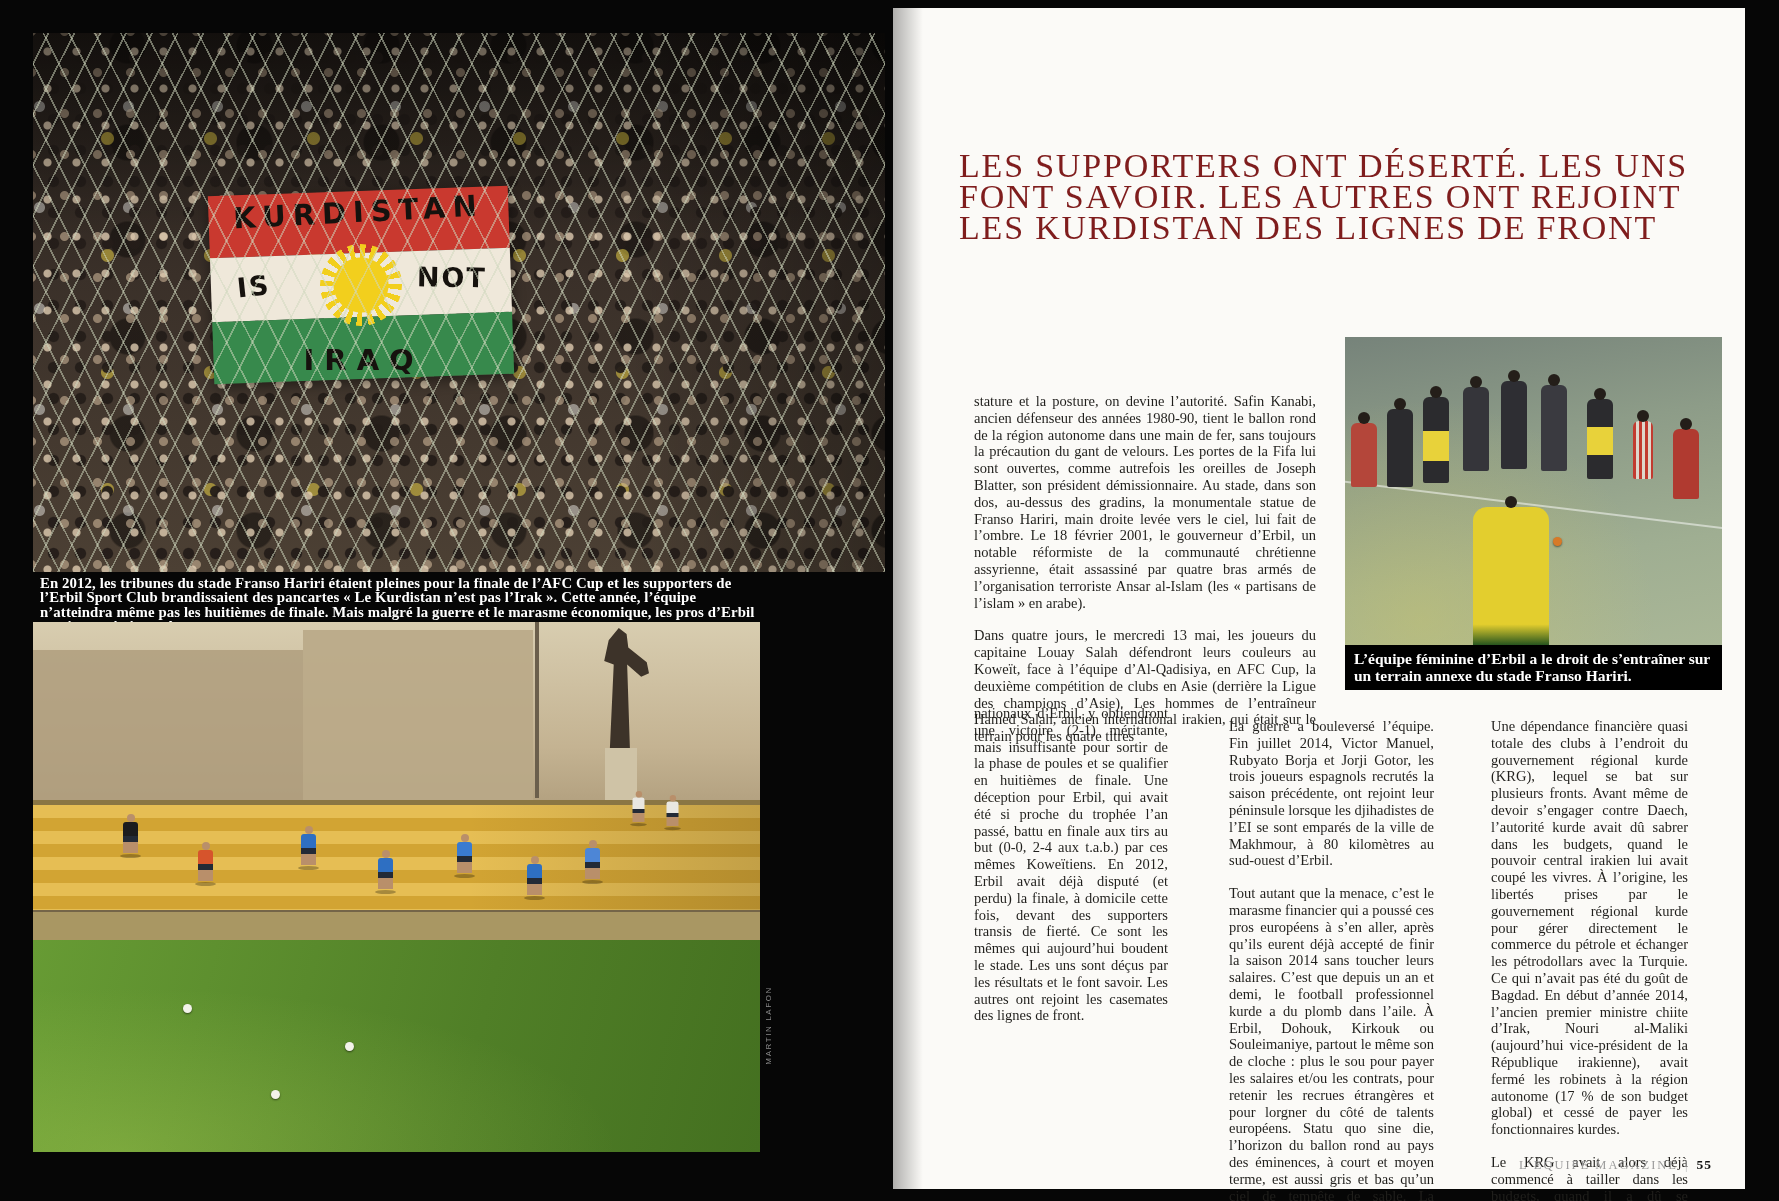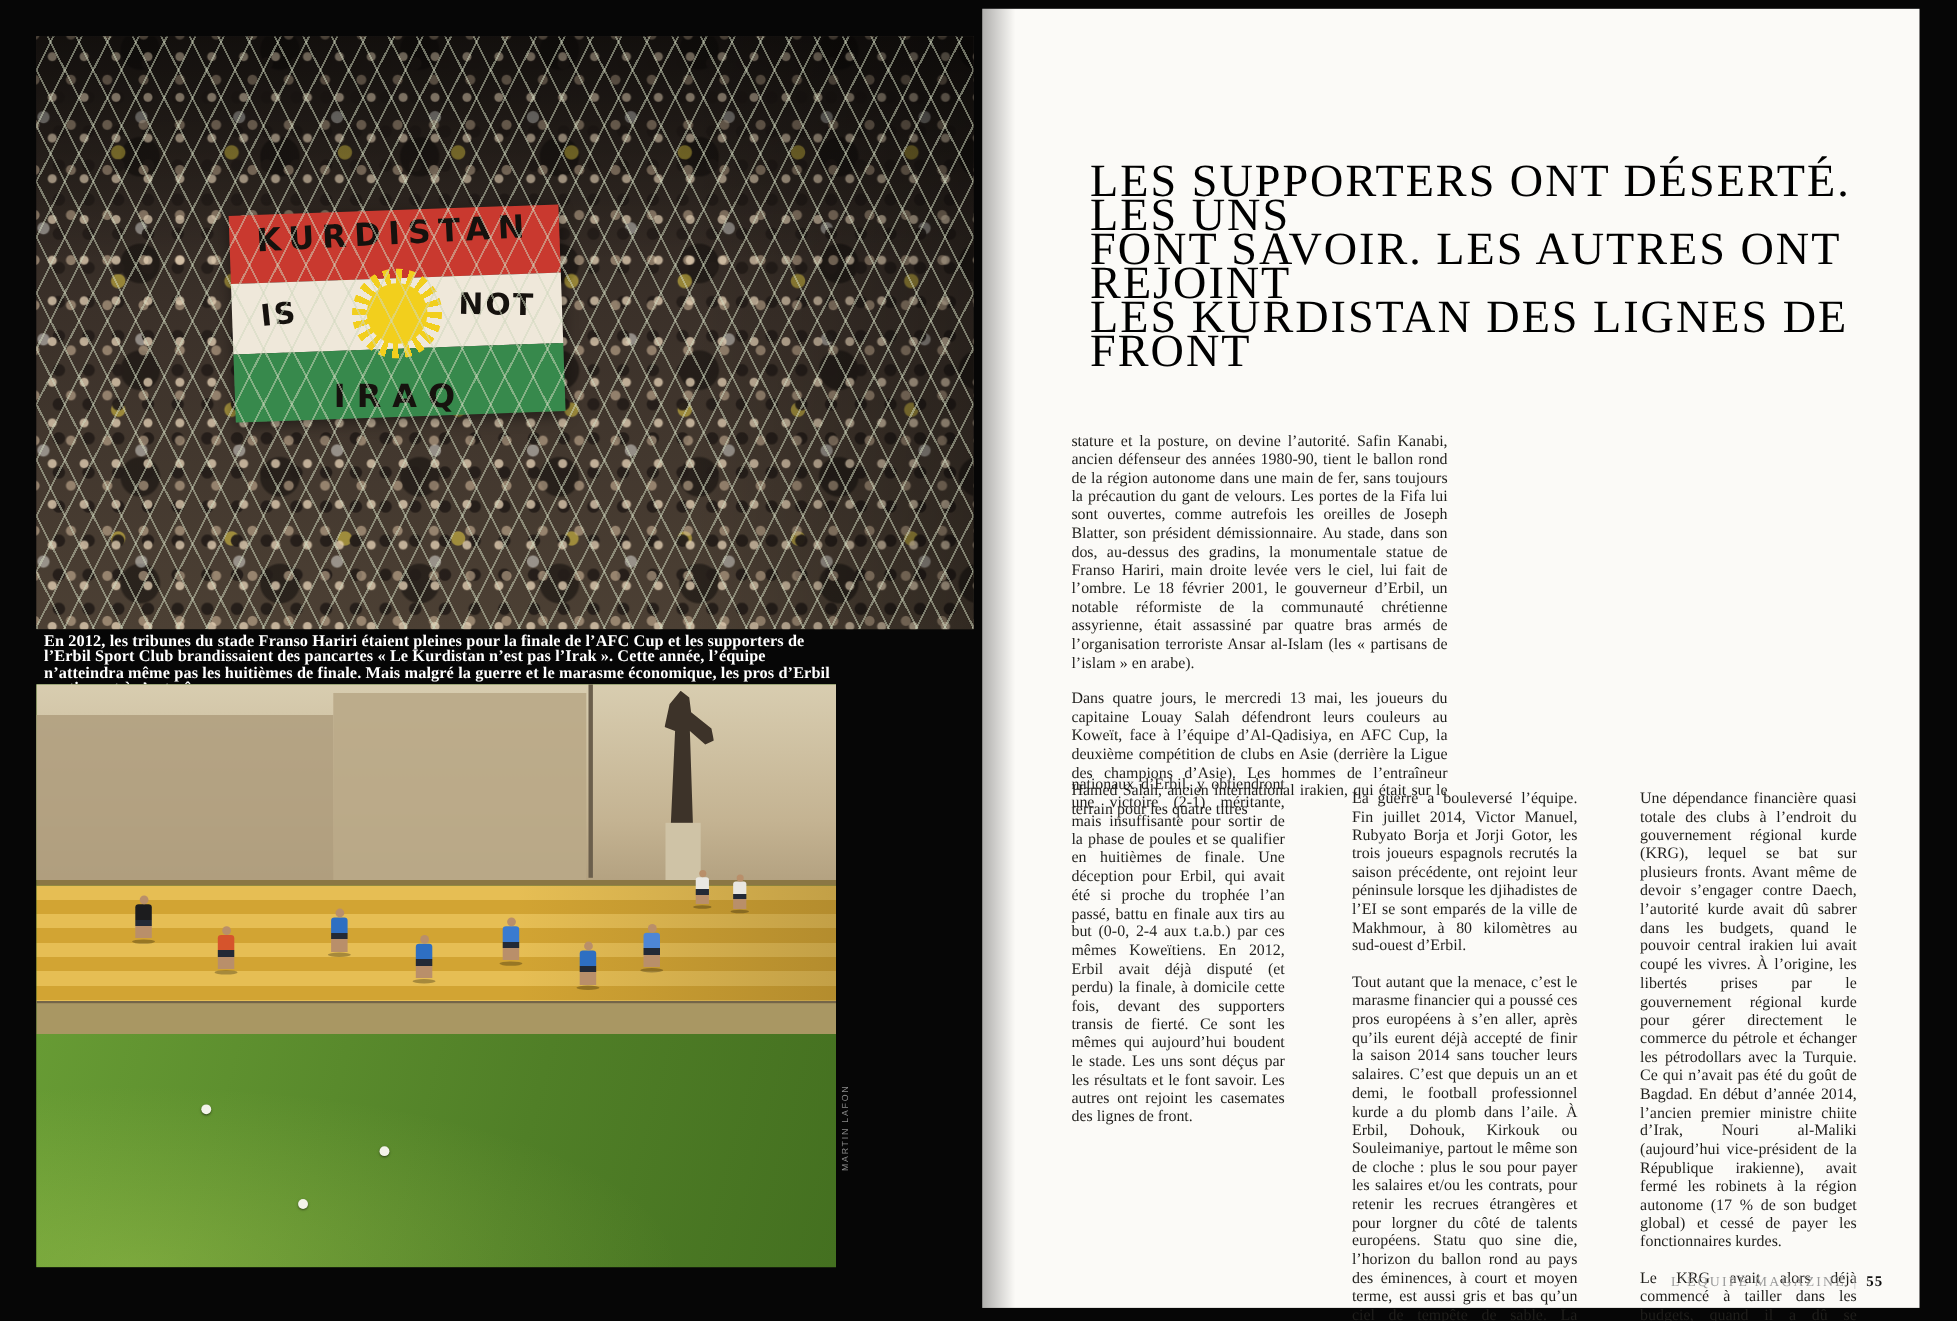--- a/index.html
+++ b/index.html
@@ -68,22 +68,22 @@
   .pl::after{content:"";position:absolute;left:-3px;bottom:-2px;width:21px;height:4px;border-radius:50%;background:rgba(0,0,0,.28);}
   .pl.small{transform:scale(.8);}
   .ball{position:absolute;width:9px;height:9px;border-radius:50%;background:#f3f3ea;box-shadow:0 1px 2px rgba(0,0,0,.5);}
   .photo-credit{position:absolute;left:764px;top:986px;writing-mode:vertical-rl;transform:rotate(180deg);
     font:8px "Liberation Sans",sans-serif;color:#8b8b8b;letter-spacing:1.6px;}
 
   
   .right-page{position:absolute;left:893px;top:8px;width:852px;height:1181px;background:#fbfaf7;}
   .right-page::before{content:"";position:absolute;left:0;top:0;width:30px;height:100%;
     background:linear-gradient(90deg,rgba(0,0,0,.30),rgba(0,0,0,0));}
-  .headline{position:absolute;left:66px;top:142px;width:748px;color:#000000;
-    font-family:"Liberation Serif",serif;font-weight:400;font-size:42px;line-height:31px;letter-spacing:1.8px;margin-left:32px;}
+  .headline{position:absolute;left:66px;top:142px;width:748px;color:#7f1d1d;
+    font-family:"Liberation Serif",serif;font-weight:400;font-size:34px;line-height:31px;letter-spacing:1.8px;}
   .col{position:absolute;color:#201f1c;font:14.5px/16.8px "Liberation Serif",serif;text-align:justify;}
   .col p{margin:16px;}
   .col1-top{left:65px;top:369px;width:374px;}
   .col1-bottom{left:65px;top:681px;width:226px;}
   .col2{left:320px;top:694px;width:237px;}
   .col3{left:582px;top:694px;width:229px;}
 
   .wphoto{position:absolute;left:452px;top:329px;width:377px;height:353px;}
   .wp-img{position:absolute;left:0;top:0;right:0;bottom:45px;overflow:hidden;
     background:radial-gradient(ellipse at 20% 92%, rgba(214,204,94,.38), transparent 55%),
@@ -156,20 +156,37 @@
     </div>
 
     <div class="col col1-top">
       <p>stature et la posture, on devine l’autorité. Safin Kanabi, ancien défenseur des années 1980-90, tient le ballon rond de la région autonome dans une main de fer, sans toujours la précaution du gant de velours. Les portes de la Fifa lui sont ouvertes, comme autrefois les oreilles de Joseph Blatter, son président démissionnaire. Au stade, dans son dos, au-dessus des gradins, la monumentale statue de Franso Hariri, main droite levée vers le ciel, lui fait de l’ombre. Le 18 février 2001, le gouverneur d’Erbil, un notable réformiste de la communauté chrétienne assyrienne, était assassiné par quatre bras armés de l’organisation terroriste Ansar al-Islam (les « partisans de l’islam » en arabe).</p>
       <p>Dans quatre jours, le mercredi 13 mai, les joueurs du capitaine Louay Salah défendront leurs couleurs au Koweït, face à l’équipe d’Al-Qadisiya, en AFC Cup, la deuxième compétition de clubs en Asie (derrière la Ligue des champions d’Asie). Les hommes de l’entraîneur Hamed Salah, ancien international irakien, qui était sur le terrain pour les quatre titres</p>
     </div>
     <div class="col col1-bottom">
       <p>nationaux d’Erbil, y obtiendront une victoire (2-1) méritante, mais insuffisante pour sortir de la phase de poules et se qualifier en huitièmes de finale. Une déception pour Erbil, qui avait été si proche du trophée l’an passé, battu en finale aux tirs au but (0-0, 2-4 aux t.a.b.) par ces mêmes Koweïtiens. En 2012, Erbil avait déjà disputé (et perdu) la finale, à domicile cette fois, devant des supporters transis de fierté. Ce sont les mêmes qui aujourd’hui boudent le stade. Les uns sont déçus par les résultats et le font savoir. Les autres ont rejoint les casemates des lignes de front.</p>
     </div>
 
+    <div class="wphoto">
+      <div class="wp-img">
+        <i class="court-line"></i>
+        <i class="wf" style="left:6px;top:86px;height:64px;--c:#b4463a"></i>
+        <i class="wf" style="left:42px;top:72px;height:78px;--c:#2b2b2e"></i>
+        <i class="wf" style="left:78px;top:60px;height:86px;--c:linear-gradient(180deg,#2b2b2e 0 40%,#e8d23a 40% 75%,#2b2b2e 75%);background:linear-gradient(180deg,#2b2b2e 0 40%,#e8d23a 40% 75%,#2b2b2e 75%)"></i>
+        <i class="wf" style="left:118px;top:50px;height:84px;--c:#35353a"></i>
+        <i class="wf" style="left:156px;top:44px;height:88px;--c:#2e2e33"></i>
+        <i class="wf" style="left:196px;top:48px;height:86px;--c:#3a3a40"></i>
+        <i class="wf" style="left:242px;top:62px;height:80px;background:linear-gradient(180deg,#2b2b2e 0 35%,#e8d23a 35% 70%,#2b2b2e 70%)"></i>
+        <i class="wf" style="left:288px;top:84px;height:58px;width:20px;background:repeating-linear-gradient(90deg,#c23b30 0 3px,#ded7cc 3px 6px)"></i>
+        <i class="wf" style="left:328px;top:92px;height:70px;--c:#b03a30"></i>
+        <i class="wf" style="left:128px;top:170px;height:138px;width:76px;border-radius:14px 14px 0 0;background:linear-gradient(180deg,#e3ce2e 0 85%,#27551f 100%)"></i>
+        <i class="ball" style="left:208px;top:200px;background:#d77a28;"></i>
+      </div>
+      <div class="wp-cap">L’équipe féminine d’Erbil a le droit de s’entraîner sur un terrain annexe du stade Franso Hariri.</div>
+    </div>
 
     <div class="col col2">
       <p>La guerre a bouleversé l’équipe. Fin juillet 2014, Victor Manuel, Rubyato Borja et Jorji Gotor, les trois joueurs espagnols recrutés la saison précédente, ont rejoint leur péninsule lorsque les djihadistes de l’EI se sont emparés de la ville de Makhmour, à 80 kilomètres au sud-ouest d’Erbil.</p>
       <p>Tout autant que la menace, c’est le marasme financier qui a poussé ces pros européens à s’en aller, après qu’ils eurent déjà accepté de finir la saison 2014 sans toucher leurs salaires. C’est que depuis un an et demi, le football professionnel kurde a du plomb dans l’aile. À Erbil, Dohouk, Kirkouk ou Souleimaniye, partout le même son de cloche : plus le sou pour payer les salaires et/ou les contrats, pour retenir les recrues étrangères et pour lorgner du côté de talents européens. Statu quo sine die, l’horizon du ballon rond au pays des éminences, à court et moyen terme, est aussi gris et bas qu’un ciel de tempête de sable. La principale raison de cet état d’indigence ?</p>
     </div>
     <div class="col col3">
       <p>Une dépendance financière quasi totale des clubs à l’endroit du gouvernement régional kurde (KRG), lequel se bat sur plusieurs fronts. Avant même de devoir s’engager contre Daech, l’autorité kurde avait dû sabrer dans les budgets, quand le pouvoir central irakien lui avait coupé les vivres. À l’origine, les libertés prises par le gouvernement régional kurde pour gérer directement le commerce du pétrole et échanger les pétrodollars avec la Turquie. Ce qui n’avait pas été du goût de Bagdad. En début d’année 2014, l’ancien premier ministre chiite d’Irak, Nouri al-Maliki (aujourd’hui vice-président de la République irakienne), avait fermé les robinets à la région autonome (17 % de son budget global) et cessé de payer les fonctionnaires kurdes.</p>
       <p>Le KRG avait alors déjà commencé à tailler dans les budgets, quand il a dû se mobiliser sur le front d’une guerre onéreuse contre Daech. Depuis un an, les peshmergas défendent les frontières du Kurdistan irakien et même, au-delà, de nombreuses</p>
     </div>
 

